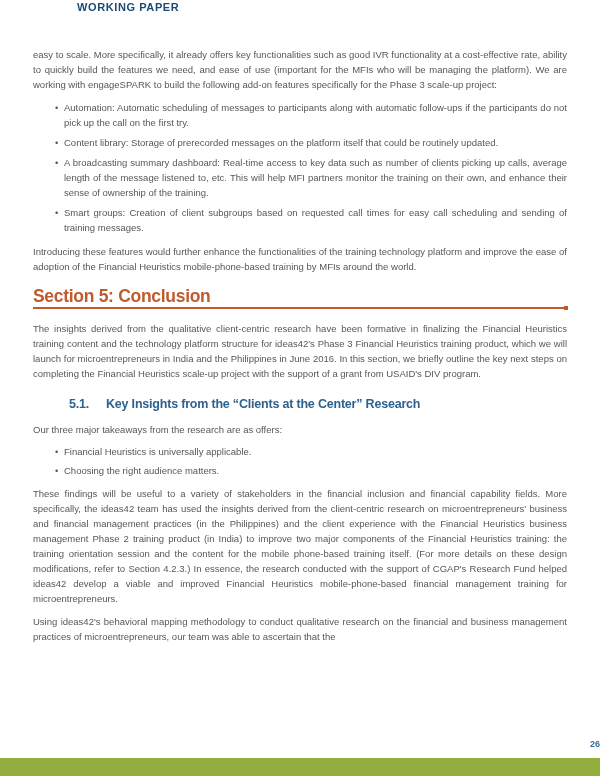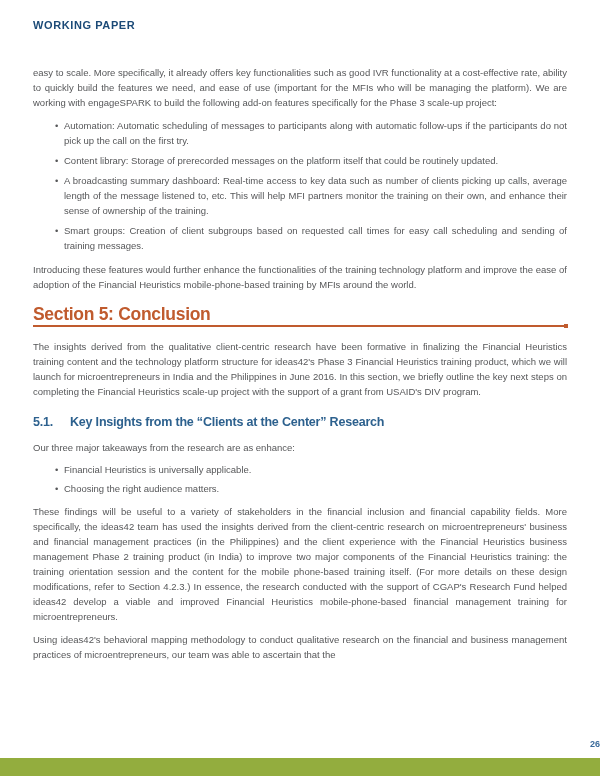--- a/index.html
+++ b/index.html
@@ -9,21 +9,21 @@
     font-family:"Liberation Sans", sans-serif;
     -webkit-font-smoothing:antialiased;
   }
   .page {
     position:relative;
     width:600px; height:776px;
     background:#ffffff;
     display:flex; flex-direction:column;
     overflow:hidden;
   }
-  .header { flex:none; padding:19px 33px 0 33px; }
+  .header { flex:none; padding:1px 33px 0 33px;margin-left:44px; }
   .header-label {
     color:var(--header_blue,#1b4a77);
     font-size:11px; font-weight:bold; letter-spacing:0.6px;
   }
   .content {
     flex:none;
     padding:0 33px;
     color:var(--body_text,#565759);
     font-size:9.5px; line-height:15px;
   }
@@ -51,21 +51,21 @@
     width:4.5px; height:4.5px;
     background:var(--section_orange,#c05b2e);
   }
   .p3 { margin-top:12px; }
   .subsection-heading {
     margin-top:16px;
     display:flex;
     color:var(--subsection_blue,#2d618e);
     font-size:12.5px; font-weight:bold; letter-spacing:-0.2px;
   }
-  .subsection-heading .num { flex:none; width:37px; }
+  .subsection-heading .num { flex:none; width:37px;margin-left:36px; }
   .p4 { margin-top:10px; }
   .bullet-list-2 { margin-top:7px; }
   .bullet-list-2 .bullet { margin-bottom:4px; }
   .p5 { margin-top:8px; }
   .subsubsection-heading {
     margin-top:13px;
     color:var(--subsubsection_orange,#dd7a42);
     font-size:11.5px; font-weight:bold; font-style:italic;
   }
   .p6 { margin-top:8px; }
@@ -116,21 +116,21 @@
       <span class="endcap"></span>
     </div>
 
     <p class="body p3">The insights derived from the qualitative client-centric research have been formative in finalizing the Financial Heuristics training content and the technology platform structure for ideas42's Phase 3 Financial Heuristics training product, which we will launch for microentrepreneurs in India and the Philippines in June 2016. In this section, we briefly outline the key next steps on completing the Financial Heuristics scale-up project with the support of a grant from USAID's DIV program.</p>
 
     <div class="subsection-heading">
       <span class="num">5.1.</span>
       <span class="ttl">Key Insights from the “Clients at the Center” Research</span>
     </div>
 
-    <p class="body p4">Our three major takeaways from the research are as enhance:</p>
+    <p class="body p4">Our three major takeaways from the research are as offers:</p>
 
     <div class="bullet-list bullet-list-2">
       <div class="bullet">
         <span class="marker"></span>
         <span class="btext">Financial Heuristics is universally applicable.</span>
       </div>
       <div class="bullet">
         <span class="marker"></span>
         <span class="btext">Choosing the right audience matters.</span>
       </div>

